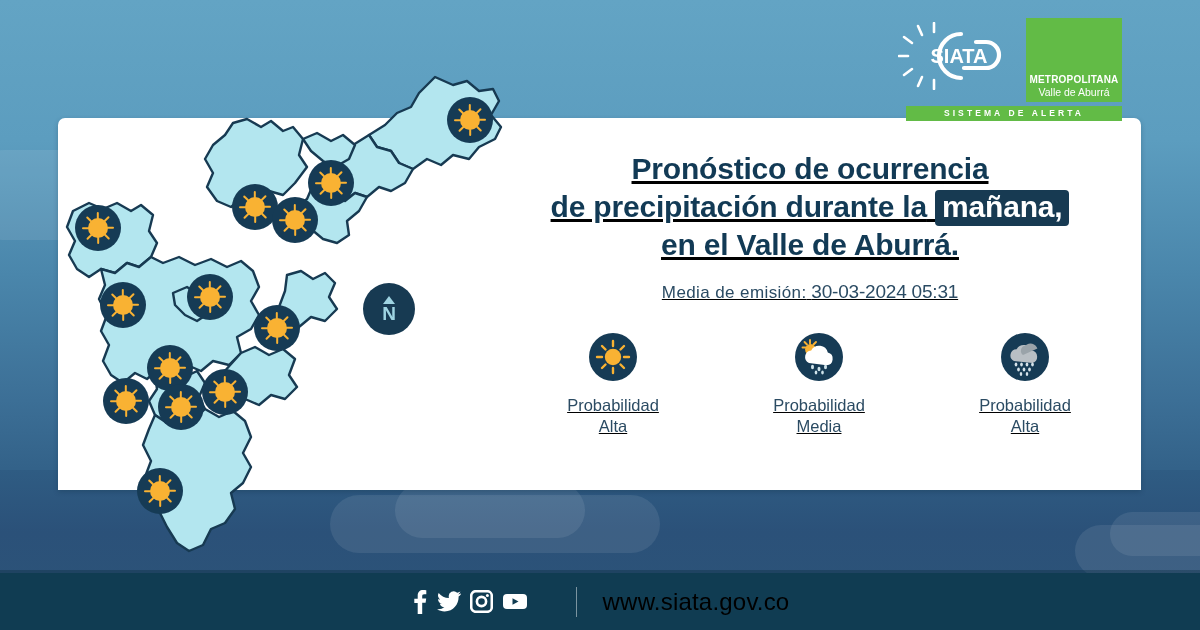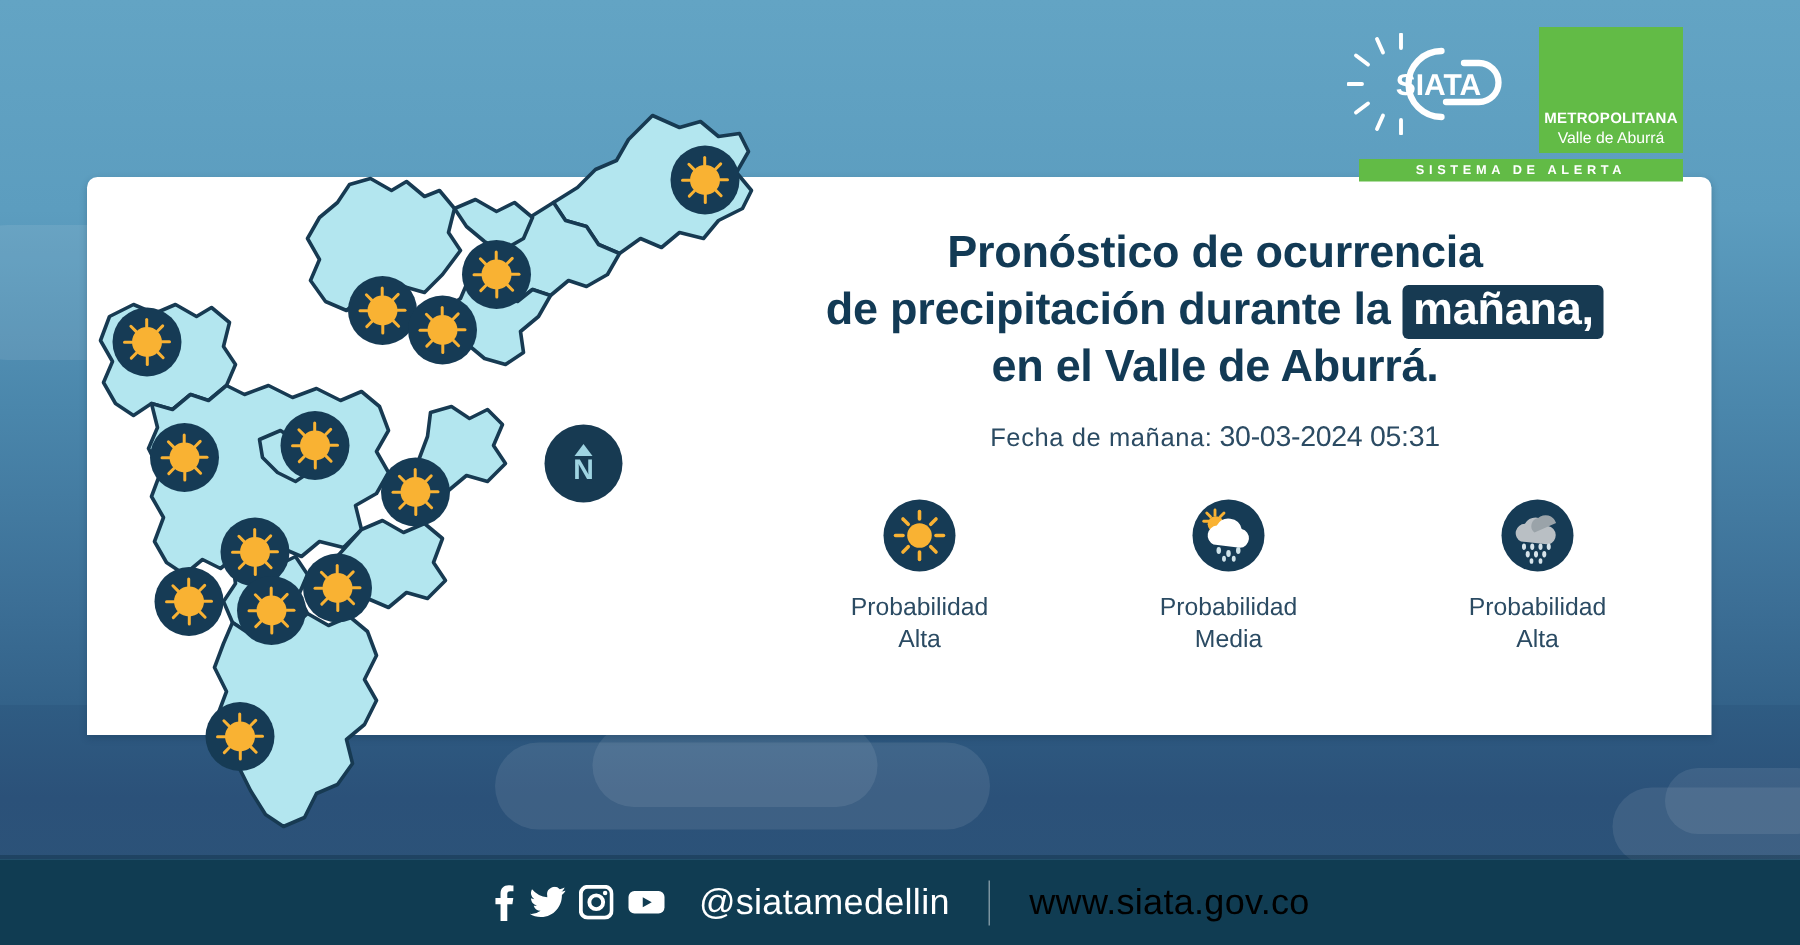--- a/index.html
+++ b/index.html
@@ -64,21 +64,21 @@
     border-radius:50%; background:#173a52;
     display:flex; flex-direction:column; align-items:center; justify-content:center;
   }
   .north .tri {
     width:0;height:0;border-left:6px solid transparent;border-right:6px solid transparent;
     border-bottom:8px solid #9fd4e2; margin-bottom:1px;
   }
   .north .nletter { color:#9fd4e2; font-size:19px; font-weight:bold; line-height:17px; }
 
   
-  .panel { position:absolute; left:500px; top:150px; width:620px; }
+  .panel { position:absolute; left:500px; top:150px; width:620px;text-decoration:underline; }
   .title {
     text-align:center; color:#123a55; font-weight:bold;
     font-size:30px; line-height:38px; letter-spacing:-0.2px;
   }
   .title .hl {
     background:#173a52; color:#ffffff; border-radius:4px;
     padding:1px 7px 3px 7px; display:inline-block; line-height:32px;
   }
   .fecha { text-align:center; margin-top:17px; color:#2b4b63; font-size:17px; }
   .fecha .lbl { letter-spacing:0.4px; }
@@ -386,21 +386,21 @@
     <div class="title">
       <div>Pronóstico de ocurrencia</div>
       <div>
         <span>de precipitación durante la</span>
         <span class="hl">mañana,</span>
       </div>
       <div>en el Valle de Aburrá.</div>
     </div>
 
     <div class="fecha">
-      <span class="lbl">Fecha de mañana:</span>
+      <span class="lbl">Media de emisión:</span>
       <span class="val">30-03-2024 05:31</span>
     </div>
 
     <div class="legend">
       <div class="leg-item">
         <div class="leg-icon">
           <svg viewBox="0 0 48 48" width="48" height="48">
             <g stroke="#f9b233" stroke-width="2.4" stroke-linecap="round">
               <line x1="24" y1="8" x2="24" y2="13"></line>
               <line x1="24" y1="35" x2="24" y2="40"></line>
@@ -492,18 +492,17 @@
           <circle cx="17.4" cy="5.4" r="1.5" fill="#fff"></circle>
         </svg>
       </span>
       <span>
         <svg width="26" height="19" viewBox="0 0 26 19">
           <rect x="1" y="2" width="24" height="15" rx="4" fill="#fff"></rect>
           <path d="M10.5 6.2 L16.5 9.5 L10.5 12.8 Z" fill="#103c52"></path>
         </svg>
       </span>
     </div>
-    <div class="handle">@siatamedellin</div>
     <div class="fsep"></div>
     <div class="url">www.siata.gov.co</div>
   </div>
 
 </div>
 
 </body></html>

